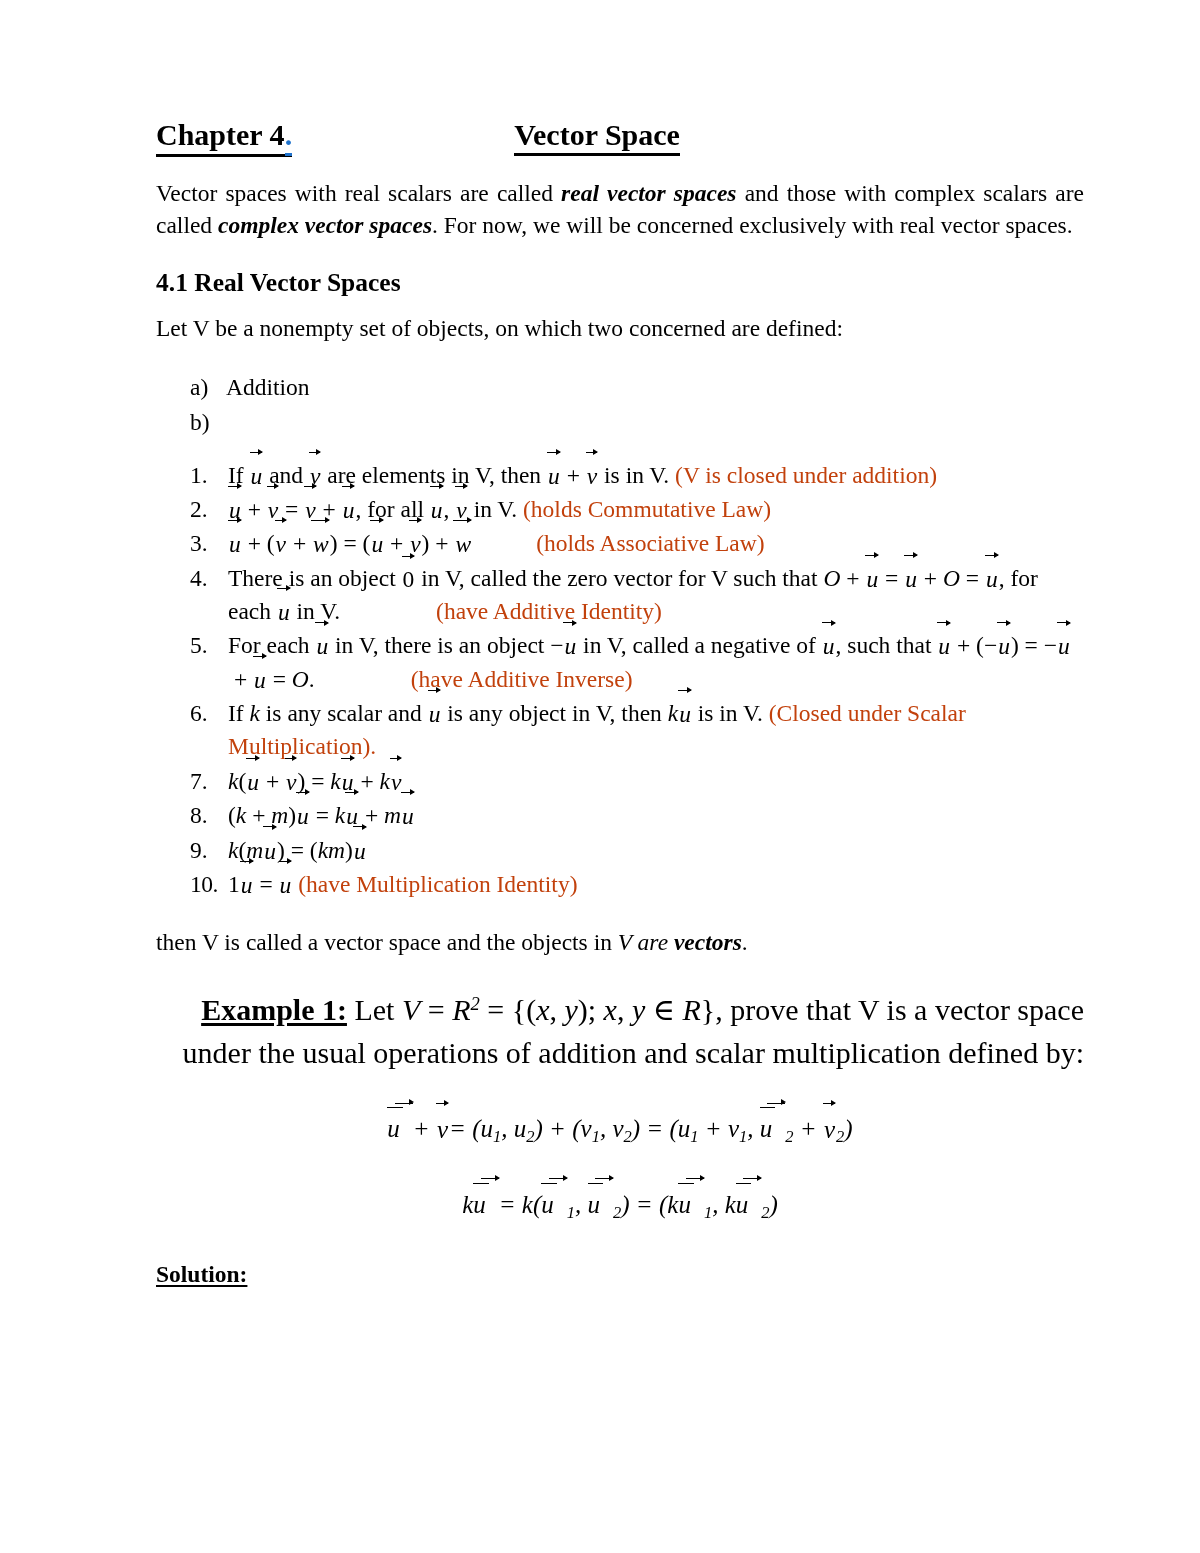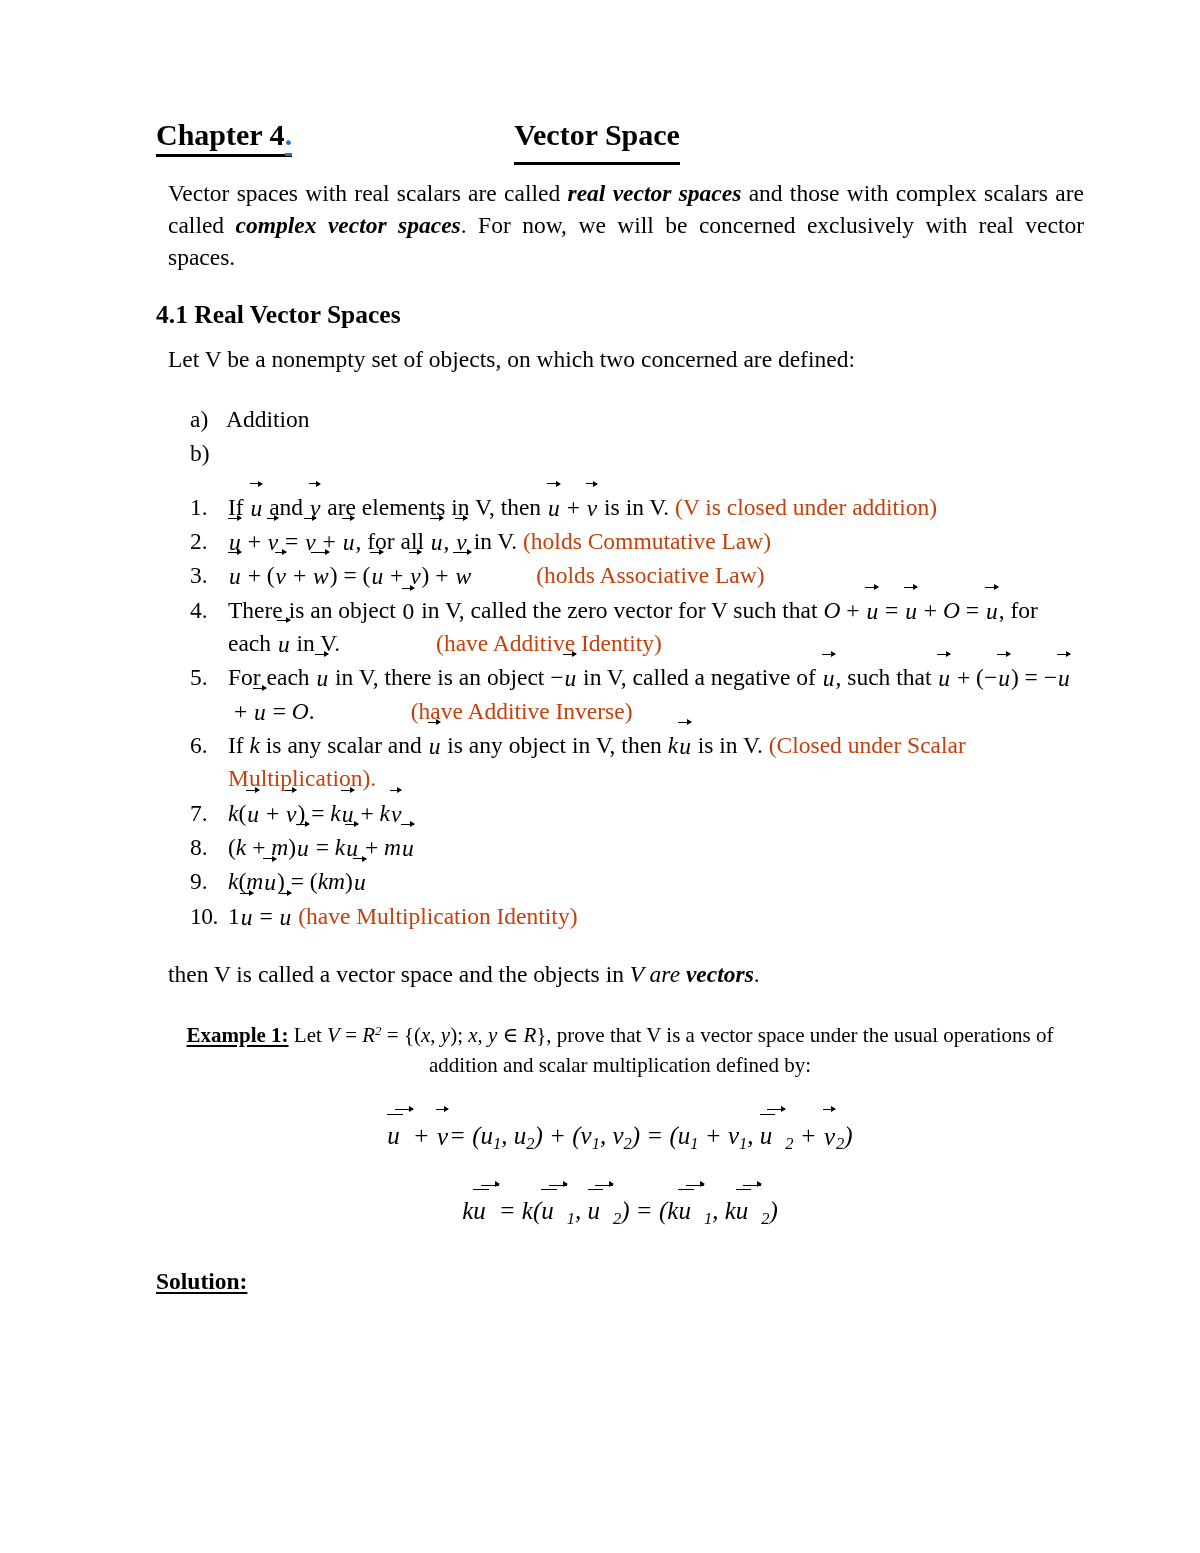--- a/index.html
+++ b/index.html
@@ -50,31 +50,31 @@
     display: inline-block;
     margin-bottom: -3px;
     padding-bottom: 1px;
   }
   .doc-title {
     font-size: 30px;
     font-weight: bold;
     line-height: 1.12;
     white-space: nowrap;
     border-bottom: 3px solid #000;
-    padding-bottom: 10px;
+    padding-bottom: 1px;
     margin-left: 222px;
     font-family: Liberation Serif, serif;
   }
 
   
   .para {
     font-size: 23.5px;
     line-height: 1.36;
     text-align: justify;
-    margin: 14px 0 0 12px;
+    margin: 14px 0 0 0;
   }
   .para.nojust { text-align: left; }
   .bi { font-weight: bold; font-style: italic; }
   .it { font-style: italic; }
 
   .section-head {
     font-size: 25.5px;
     font-weight: bold;
     margin: 26px 0 0 0;
     line-height: 1.2;
@@ -200,24 +200,24 @@
     right: -1px;
     top: -0.44em;
     width: 0;
     height: 0;
     border-left: 5px solid currentColor;
     border-top: 3.2px solid transparent;
     border-bottom: 3.2px solid transparent;
   }
 
   .example-line {
-    font-size: 21px;
+    font-size: 30px;
     line-height: 1.42;
     margin: 30px 0 0 0;
-    text-align: center;
+    text-align: right;
   }
   .ul-bold { font-weight: bold; text-decoration: underline; text-underline-offset: 3px; }
   .solution {
     font-size: 23.5px;
     font-weight: bold;
     text-decoration: underline;
     text-underline-offset: 3px;
     margin: 36px 0 0 0;
     display: inline-block;
   }

